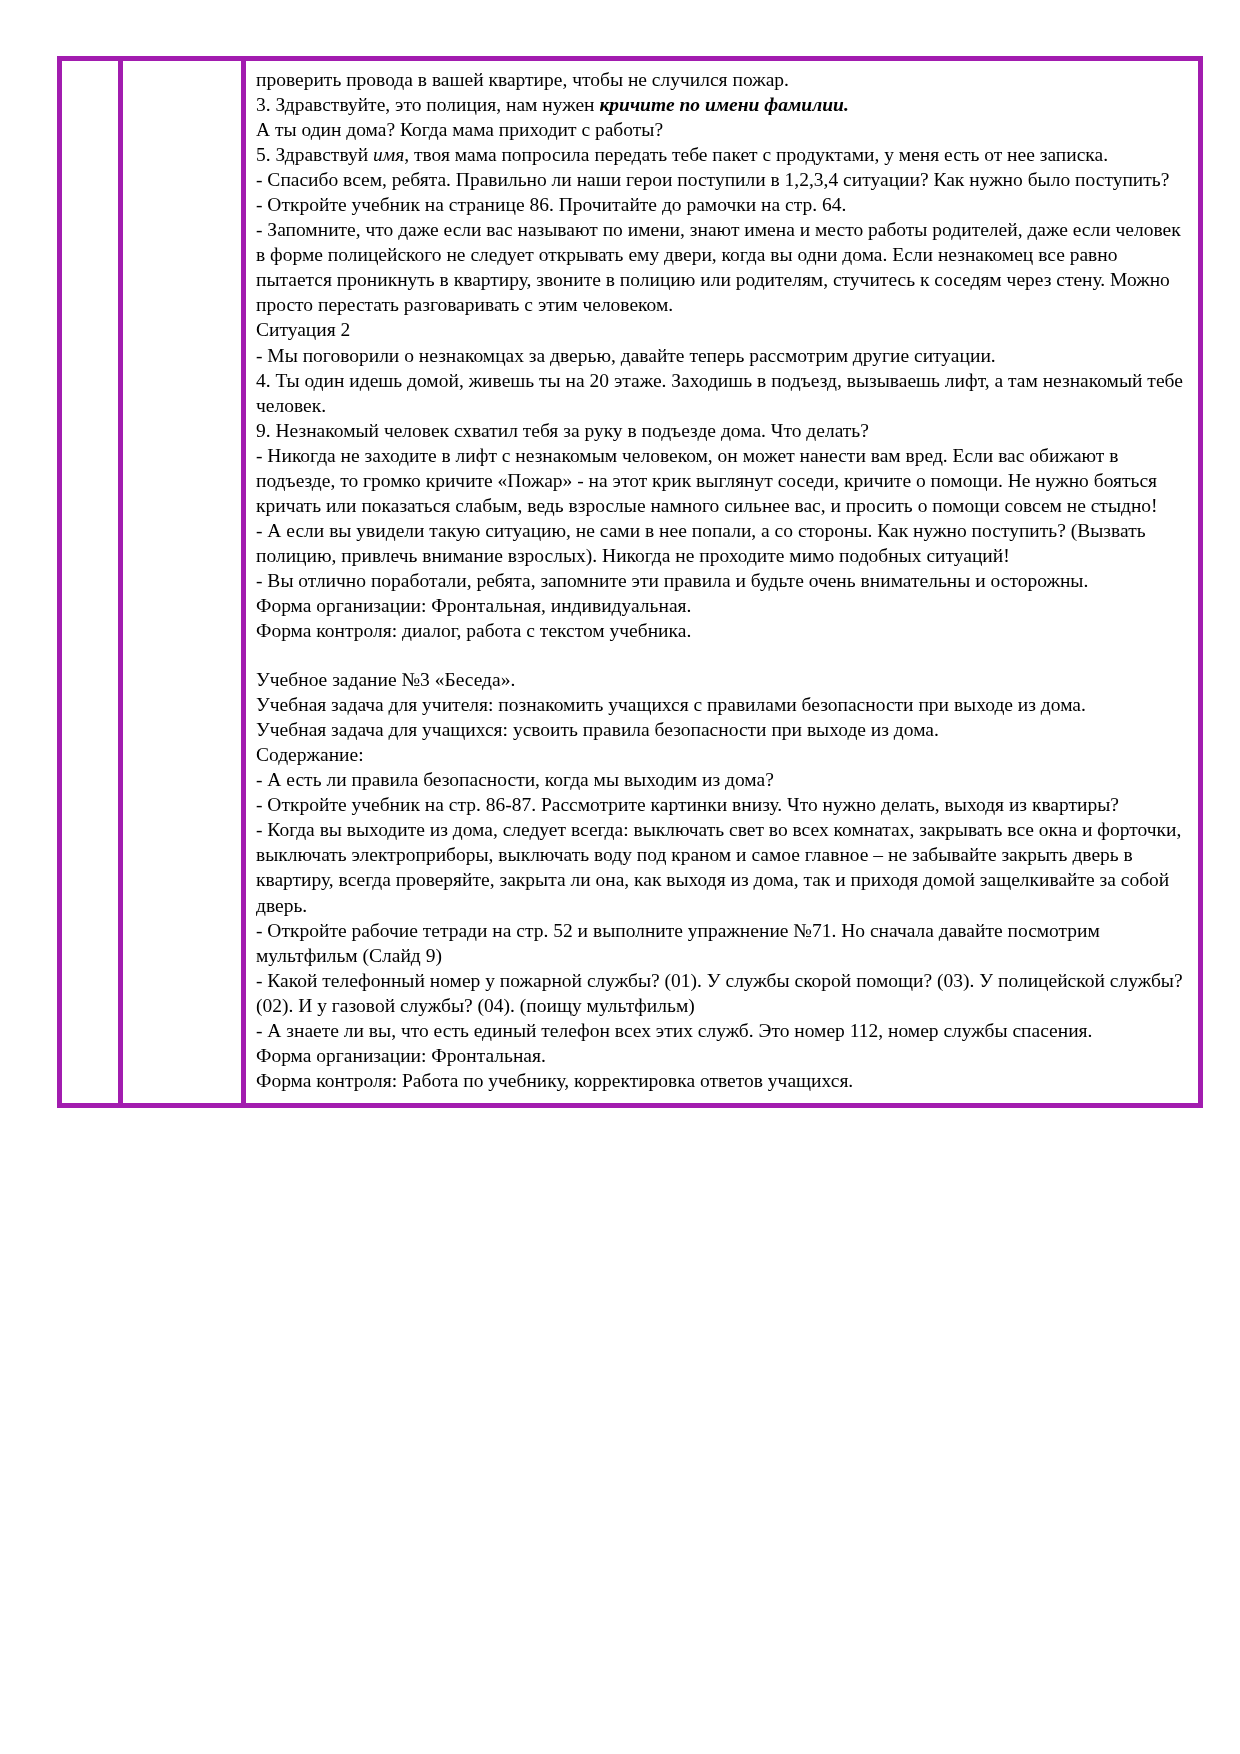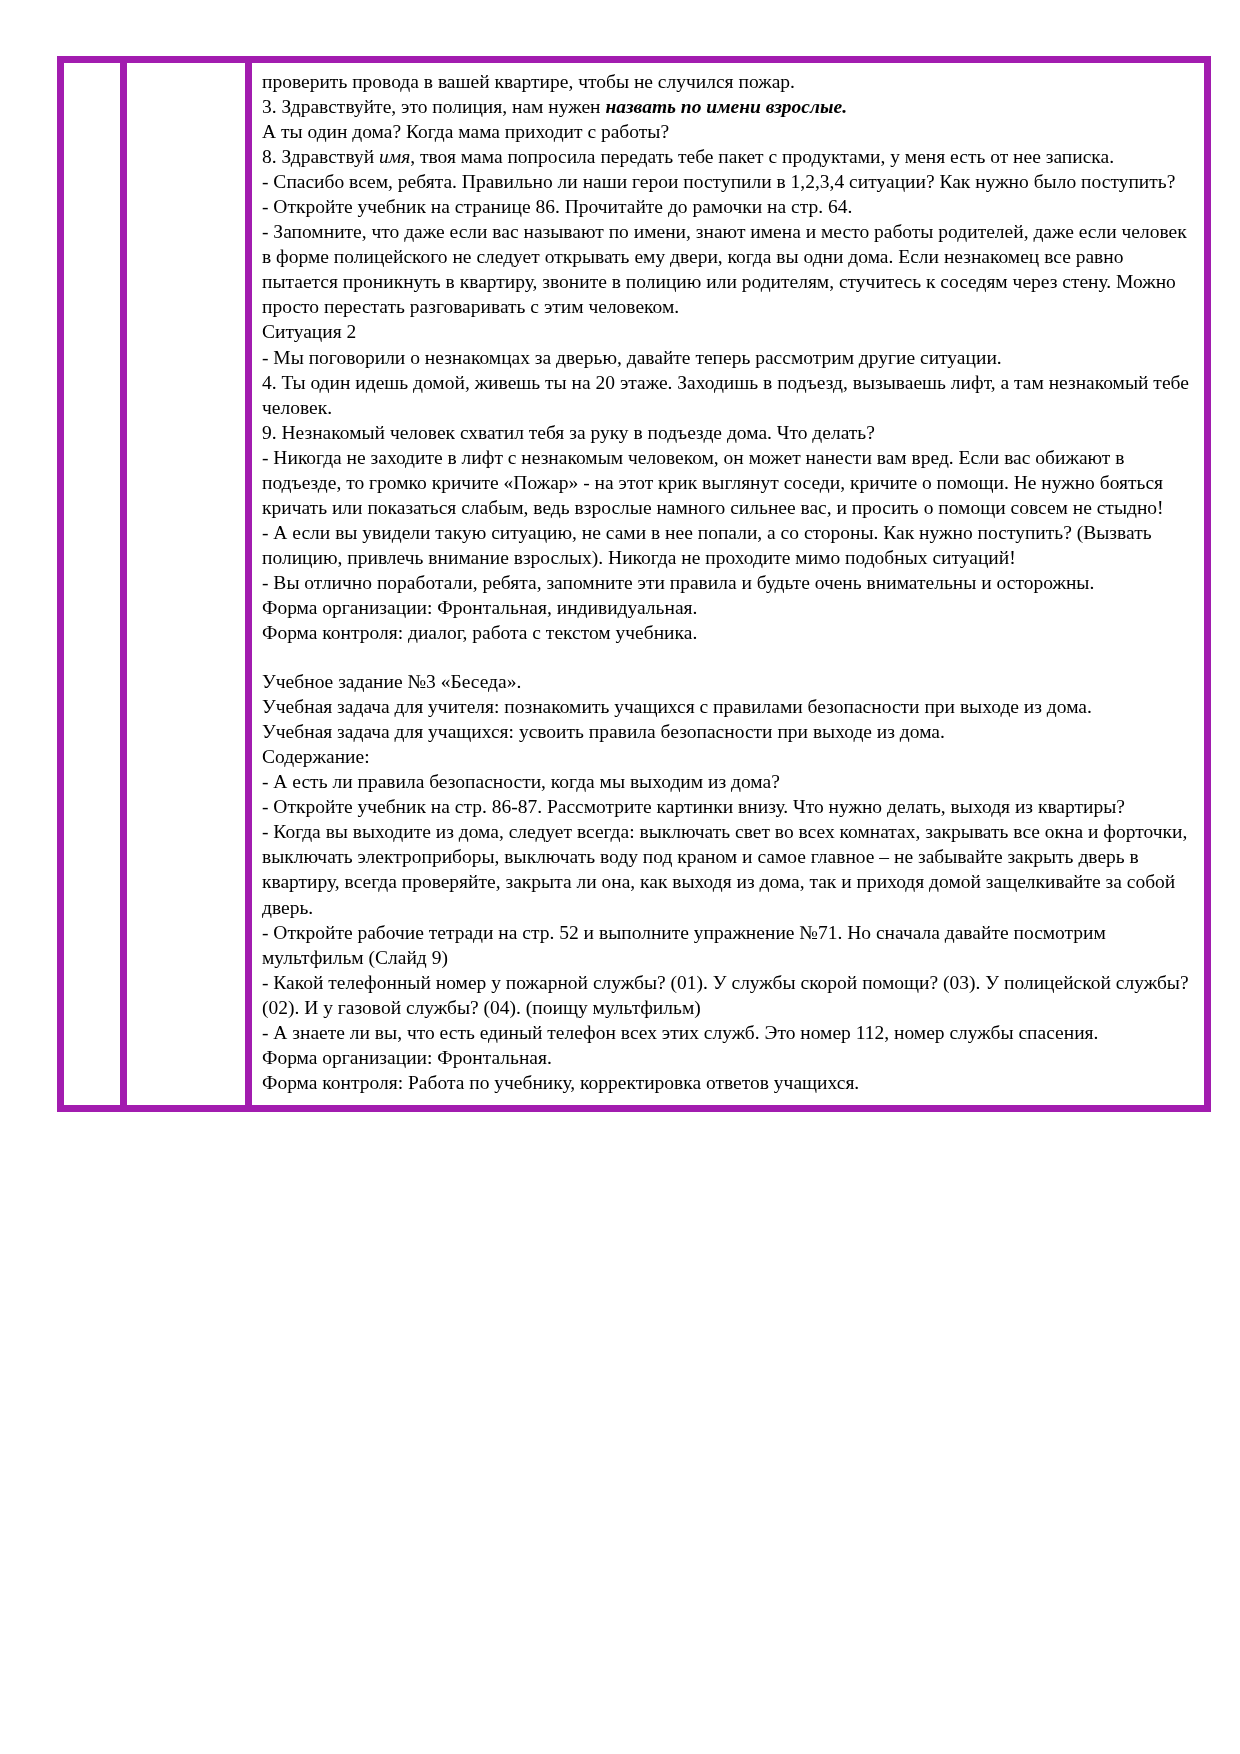--- a/index.html
+++ b/index.html
@@ -21,21 +21,21 @@
   }
   .doc-table {
     position: absolute;
     left: 57px;
     top: 56px;
     width: 1126px;
     border-collapse: collapse;
     table-layout: fixed;
   }
   .doc-table td {
-    border: 7px solid #a21caf;
+    border: 5px solid #a21caf;
     vertical-align: top;
     padding: 0;
   }
   .col-a { width: 56px; }
   .col-b { width: 118px; }
   .col-c { width: 952px; }
   .cell-content {
     padding: 6px 10px 10px 10px;
     font-size: 19.5px;
     line-height: 1.285;
@@ -56,23 +56,23 @@
 
 <div class="page">
   <table class="doc-table">
     <tbody>
         <tr>
       <td class="col-a"></td>
       <td class="col-b"></td>
       <td class="col-c">
         <div class="cell-content" id="content-host">
               <p>проверить провода в вашей квартире, чтобы не случился пожар.</p>
-              <p><span>3. Здравствуйте, это полиция, нам нужен </span><span class="bi">назвать по имени взрослые.</span></p>
+              <p><span>3. Здравствуйте, это полиция, нам нужен </span><span class="bi">кричите по имени фамилии.</span></p>
               <p>А ты один дома? Когда мама приходит с работы?</p>
-              <p><span>8. Здравствуй </span><span class="i">имя</span><span>, твоя мама попросила передать тебе пакет с продуктами, у меня есть от нее записка.</span></p>
+              <p><span>5. Здравствуй </span><span class="i">имя</span><span>, твоя мама попросила передать тебе пакет с продуктами, у меня есть от нее записка.</span></p>
               <p>- Спасибо всем, ребята. Правильно ли наши герои поступили в 1,2,3,4 ситуации? Как нужно было поступить?</p>
               <p>- Откройте учебник на странице 86. Прочитайте до рамочки на стр. 64.</p>
               <p>- Запомните, что даже если вас называют по имени, знают имена и место работы родителей, даже если человек в форме полицейского не следует открывать ему двери, когда вы одни дома. Если незнакомец все равно пытается проникнуть в квартиру, звоните в полицию или родителям, стучитесь к соседям через стену. Можно просто перестать разговаривать с этим человеком.</p>
               <p>Ситуация 2</p>
               <p>- Мы поговорили о незнакомцах за дверью, давайте теперь рассмотрим другие ситуации.</p>
               <p>4. Ты один идешь домой, живешь ты на 20 этаже. Заходишь в подъезд, вызываешь лифт, а там незнакомый тебе человек.</p>
               <p>9. Незнакомый человек схватил тебя за руку в подъезде дома. Что делать?</p>
               <p>- Никогда не заходите в лифт с незнакомым человеком, он может нанести вам вред. Если вас обижают в подъезде, то громко кричите «Пожар» - на этот крик выглянут соседи, кричите о помощи. Не нужно бояться кричать или показаться слабым, ведь взрослые намного сильнее вас, и просить о помощи совсем не стыдно!</p>
               <p>- А если вы увидели такую ситуацию, не сами в нее попали, а со стороны. Как нужно поступить? (Вызвать полицию, привлечь внимание взрослых). Никогда не проходите мимо подобных ситуаций!</p>
               <p>- Вы отлично поработали, ребята, запомните эти правила и будьте очень внимательны и осторожны.</p>

